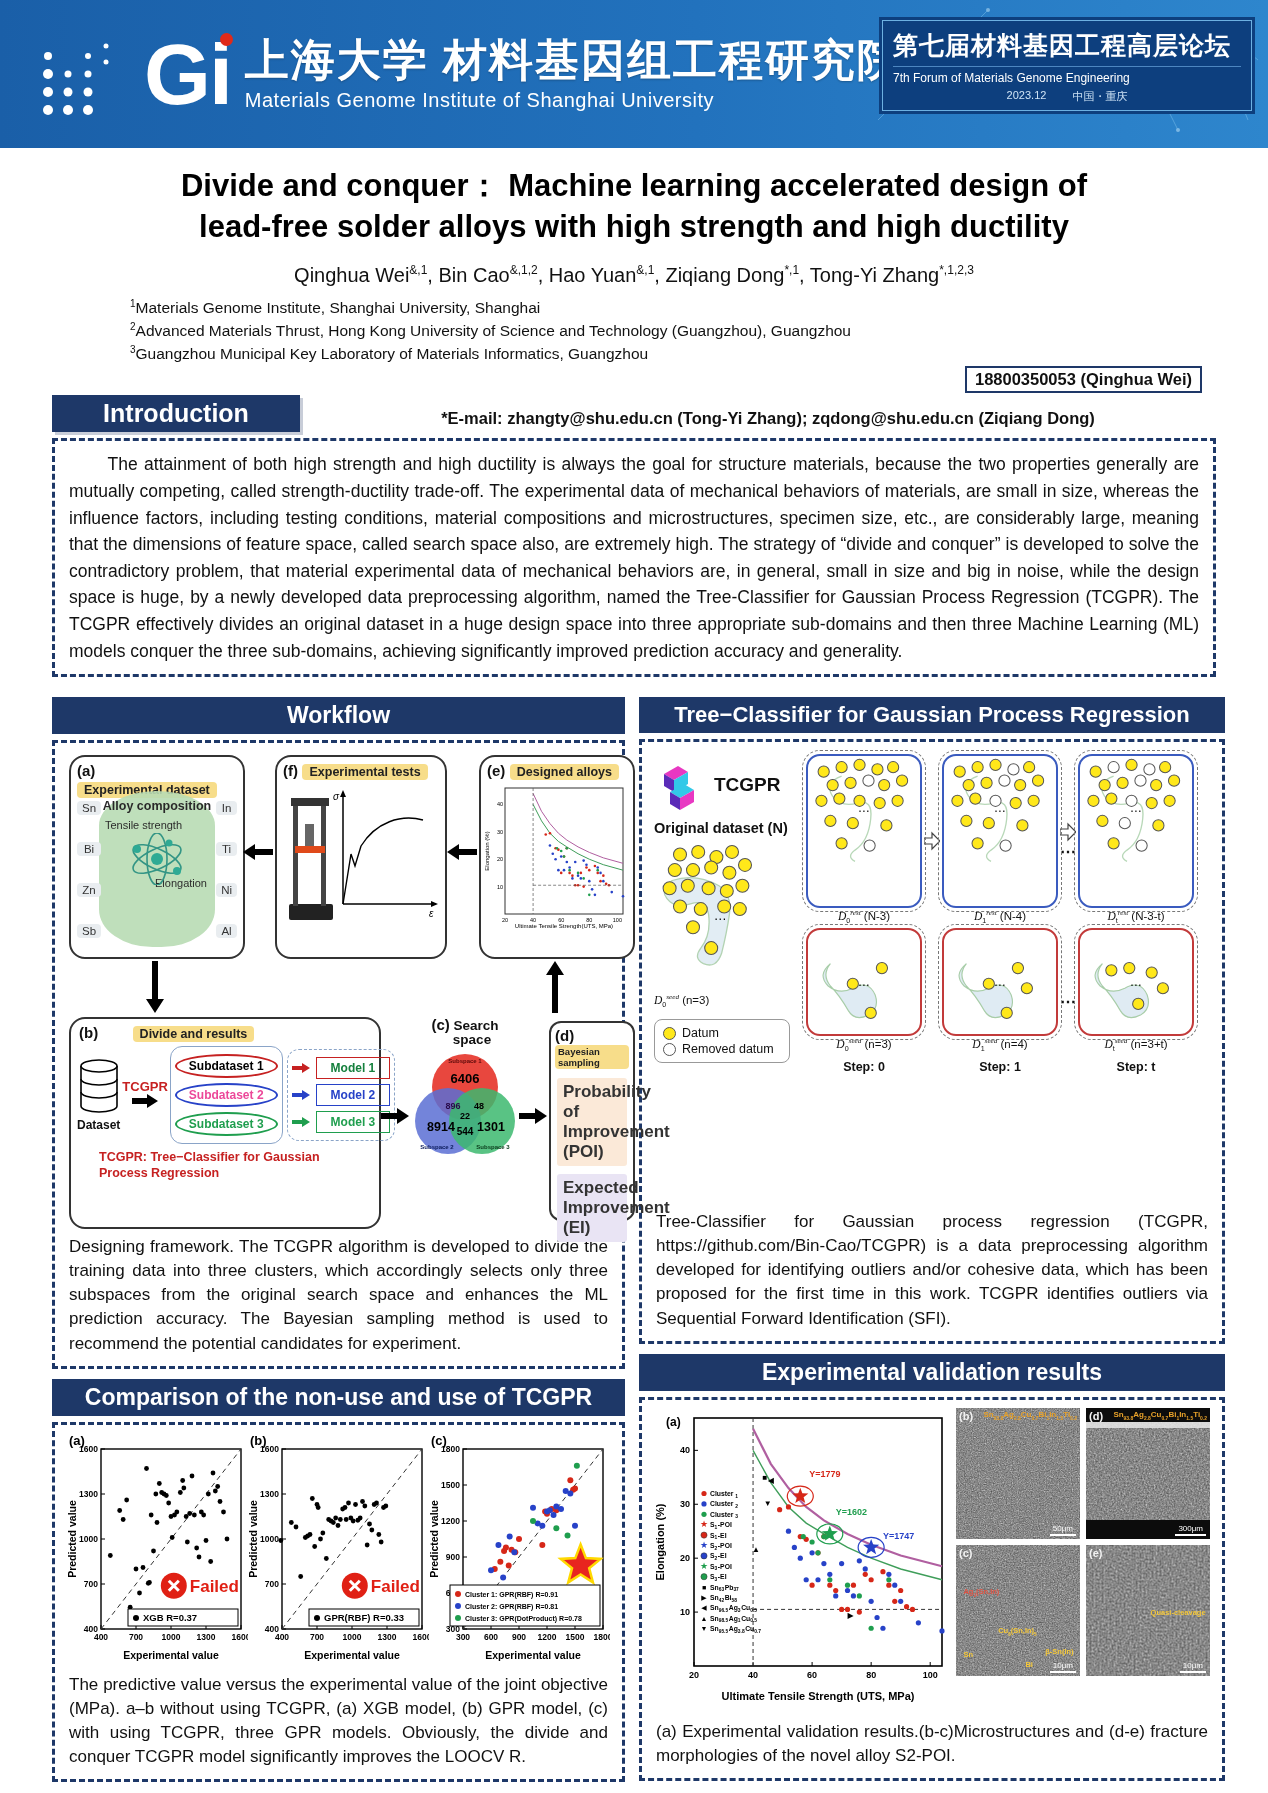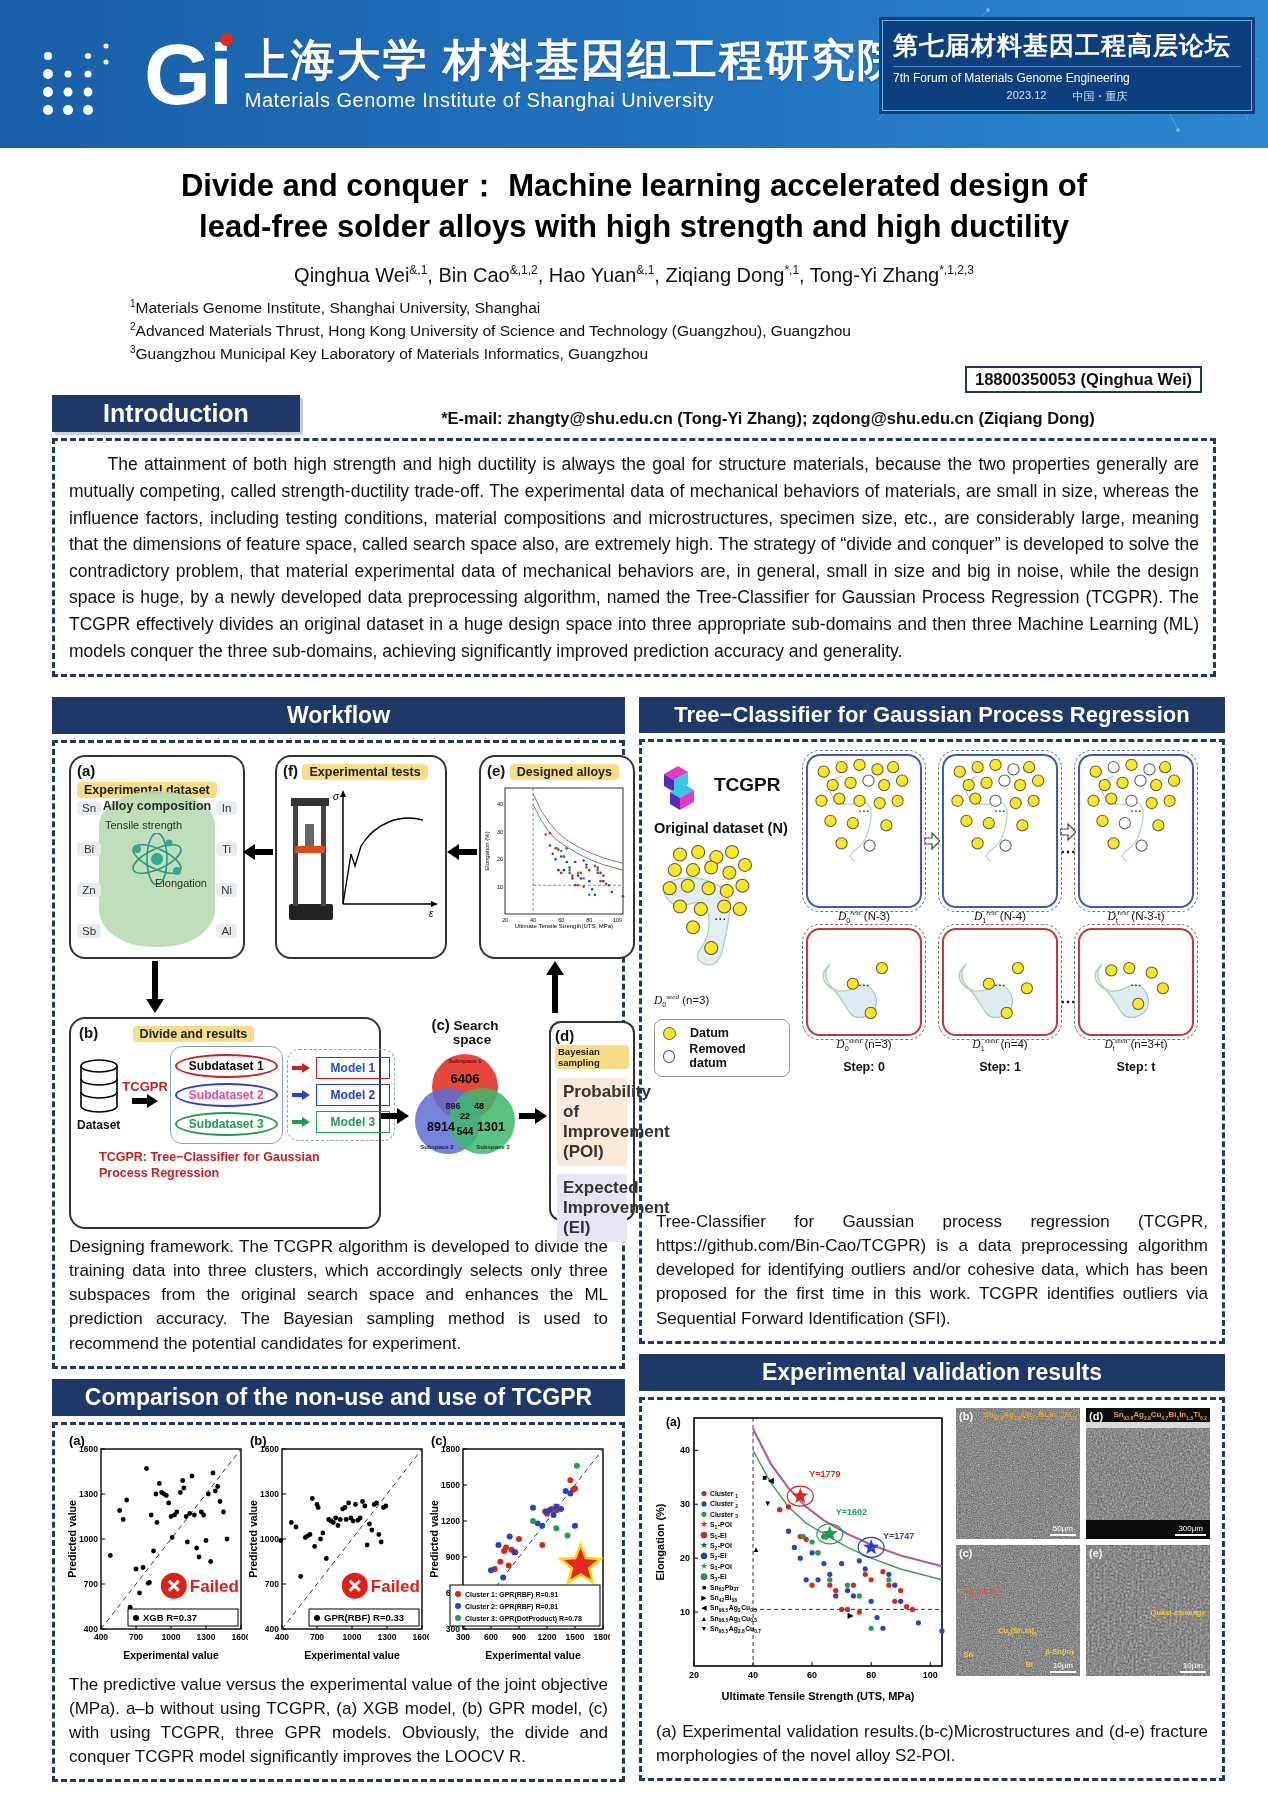--- a/index.html
+++ b/index.html
@@ -68,21 +68,21 @@
   .tc-orig{font-size:14.5px;font-weight:bold;margin:8px 0 2px;}
   .tc-grid{position:absolute;left:152px;top:4px;right:0;}
   .tc-colrow{display:flex;align-items:stretch;gap:2px;}
   .tc-colc{width:116px;display:flex;flex-direction:column;align-items:center;}
   .tc-panel{border-radius:14px;width:112px;background:#fff;position:relative;}
   .tc-panel.outer{outline:1.5px dashed #777;outline-offset:3px;}
   .tc-dlabel{font-size:11.5px;text-align:center;margin:1px 0 3px;white-space:nowrap;}
   .tc-dlabel i{font-family:"Liberation Serif",serif;}
   .tc-step{font-size:12.5px;font-weight:bold;margin-top:4px;}
   .tc-legend{border:1.5px solid #999;border-radius:8px;padding:4px 8px;font-size:12.5px;margin-top:10px;width:118px;background:#fff;}
-  .tc-legend .row{display:flex;align-items:center;gap:14px;margin:2px 0;font-weight:bold;}
+  .tc-legend .row{display:flex;align-items:center;gap:6px;margin:2px 0;}
   .dotball{width:11px;height:11px;border-radius:50%;border:1px solid #555;display:inline-block;}
   .tc-arrcol{display:flex;flex-direction:column;justify-content:center;align-items:center;width:16px;}
 
   
   .comp-plots{display:flex;justify-content:space-between;}
 
   
   .val-fig{display:flex;gap:6px;}
   .sem-grid{display:grid;grid-template-columns:124px 124px;grid-auto-rows:131px;gap:6px;}
   .sem{position:relative;background:#4c4c4c;overflow:hidden;}
@@ -360,21 +360,21 @@
                     </div>
                     <div class="subrow">
                       <span class="subell" style="border-color:#1f9e4e;color:#1f9e4e">Subdataset 3</span>
                     </div>
                   </div>
                 <div style="border:1.5px dashed #8aa4c8;border-radius:12px;padding:2px 4px;margin-left:4px;" id="models">
                     <div class="subrow">
                       <svg width="18" height="10" viewBox="0 0 18 10">
                         <polygon points="18,5 10,0 10,3 0,3 0,7 10,7 10,10" fill="#c62121"></polygon>
                       </svg>
-                      <span class="modbox" style="border-color:#c62121;color:#1d4ed8">Model 1</span>
+                      <span class="modbox" style="border-color:#c62121;color:#15803d">Model 1</span>
                     </div>
                     <div class="subrow">
                       <svg width="18" height="10" viewBox="0 0 18 10">
                         <polygon points="18,5 10,0 10,3 0,3 0,7 10,7 10,10" fill="#2742c8"></polygon>
                       </svg>
                       <span class="modbox" style="border-color:#2742c8;color:#2742c8">Model 2</span>
                     </div>
                     <div class="subrow">
                       <svg width="18" height="10" viewBox="0 0 18 10">
                         <polygon points="18,5 10,0 10,3 0,3 0,7 10,7 10,10" fill="#1f9e4e"></polygon>

